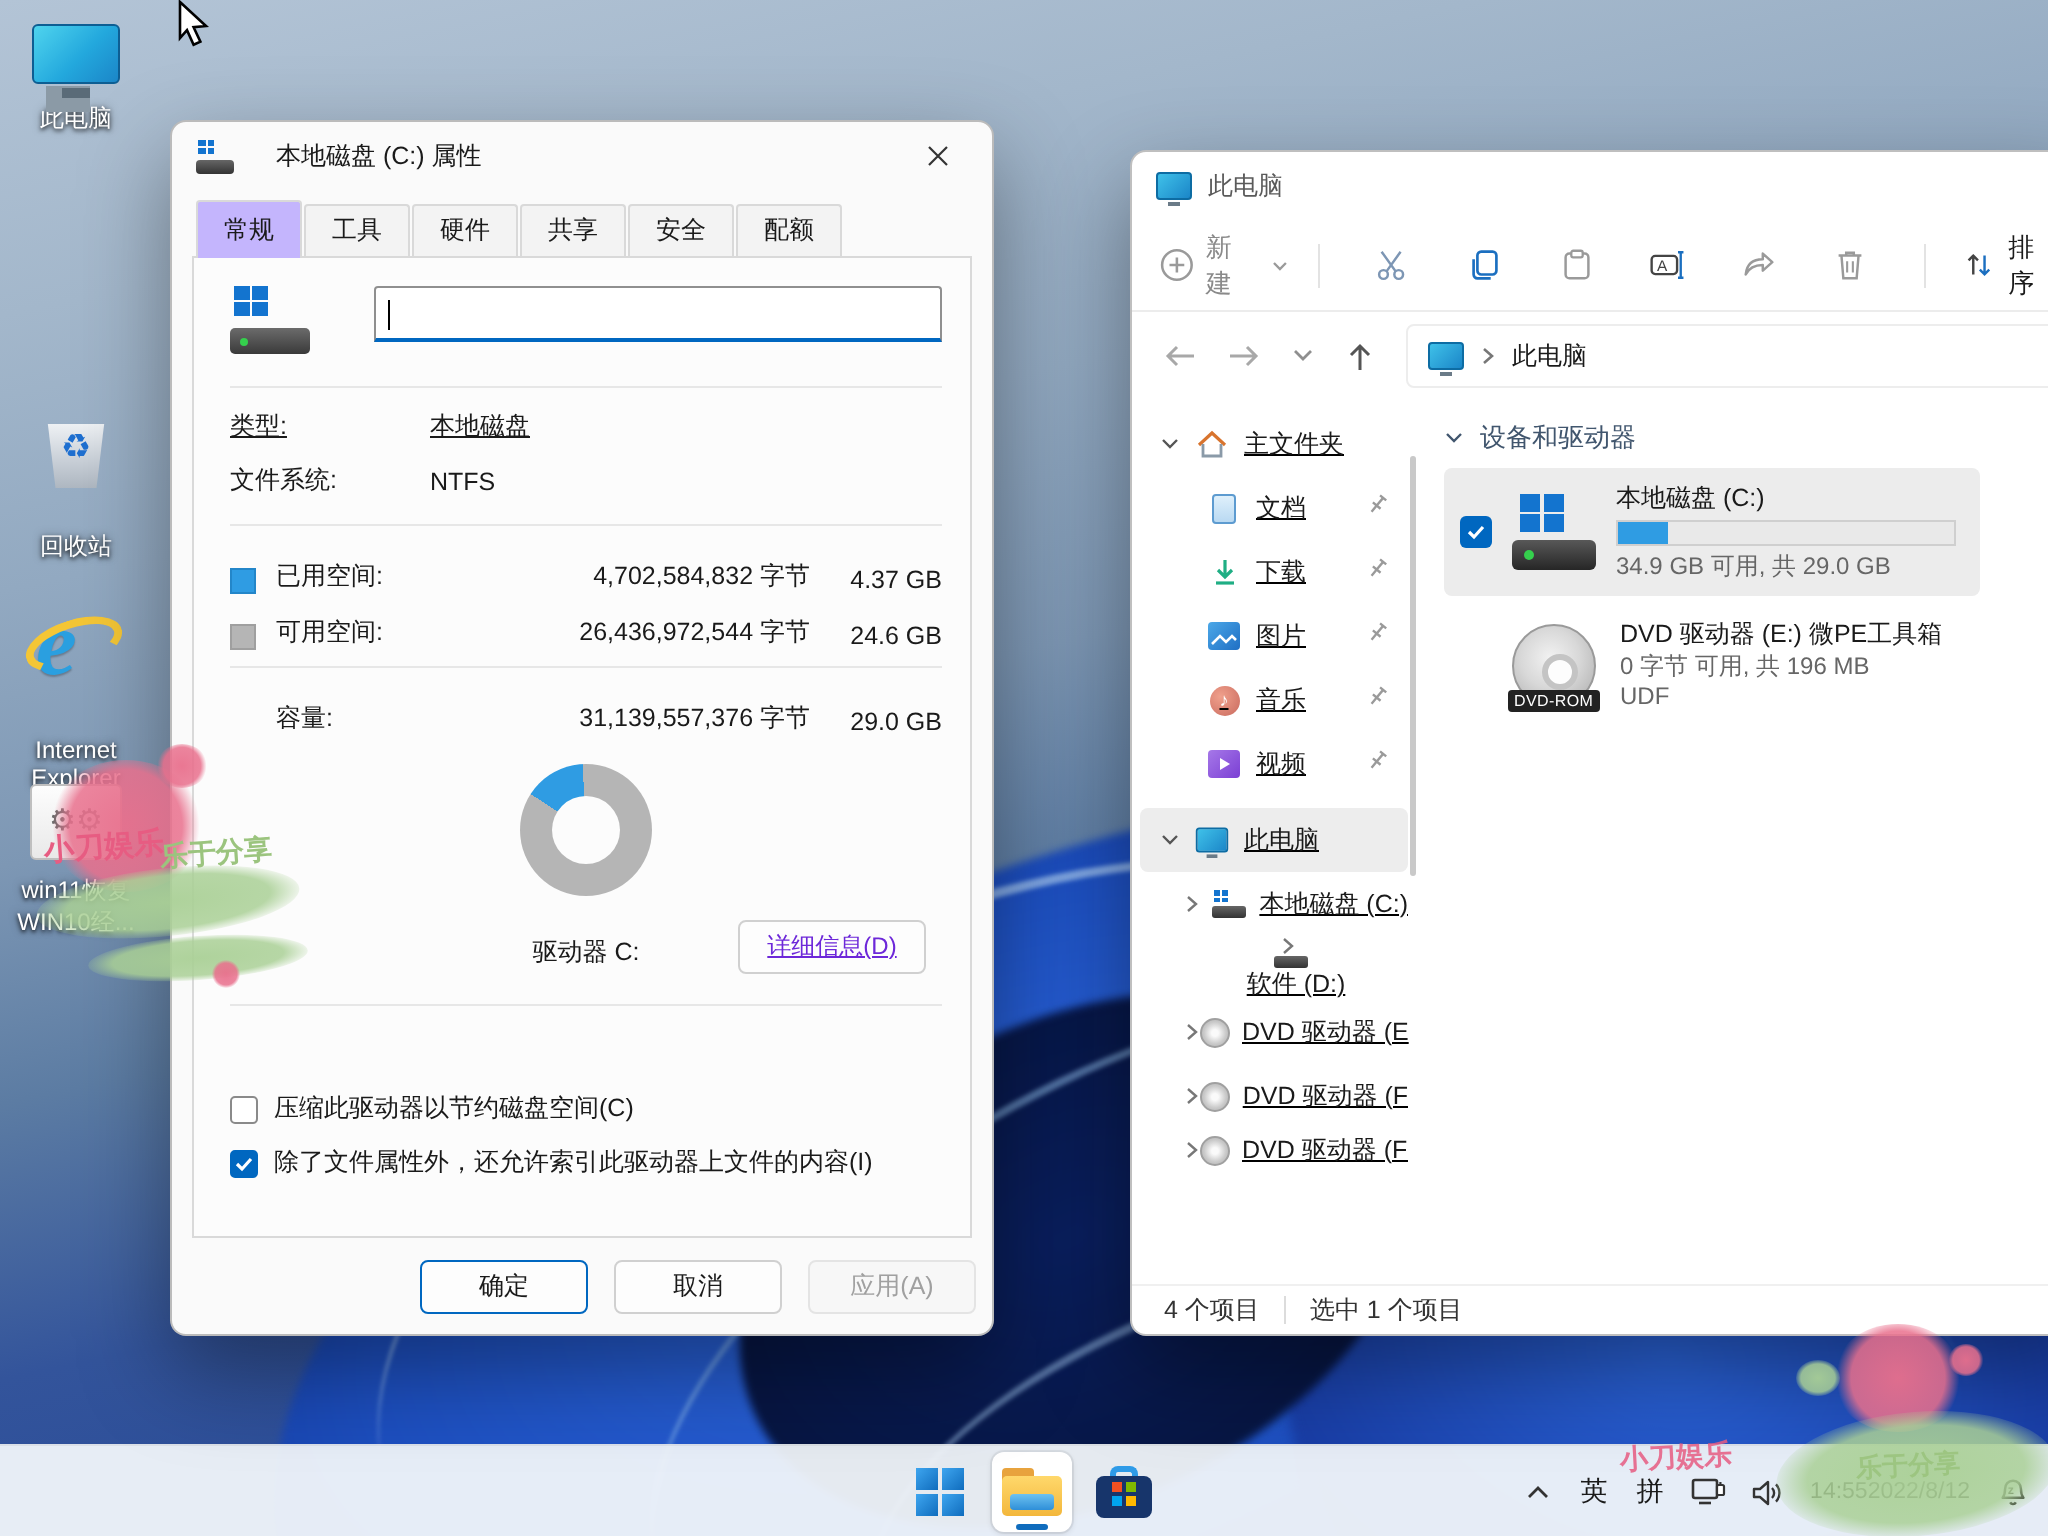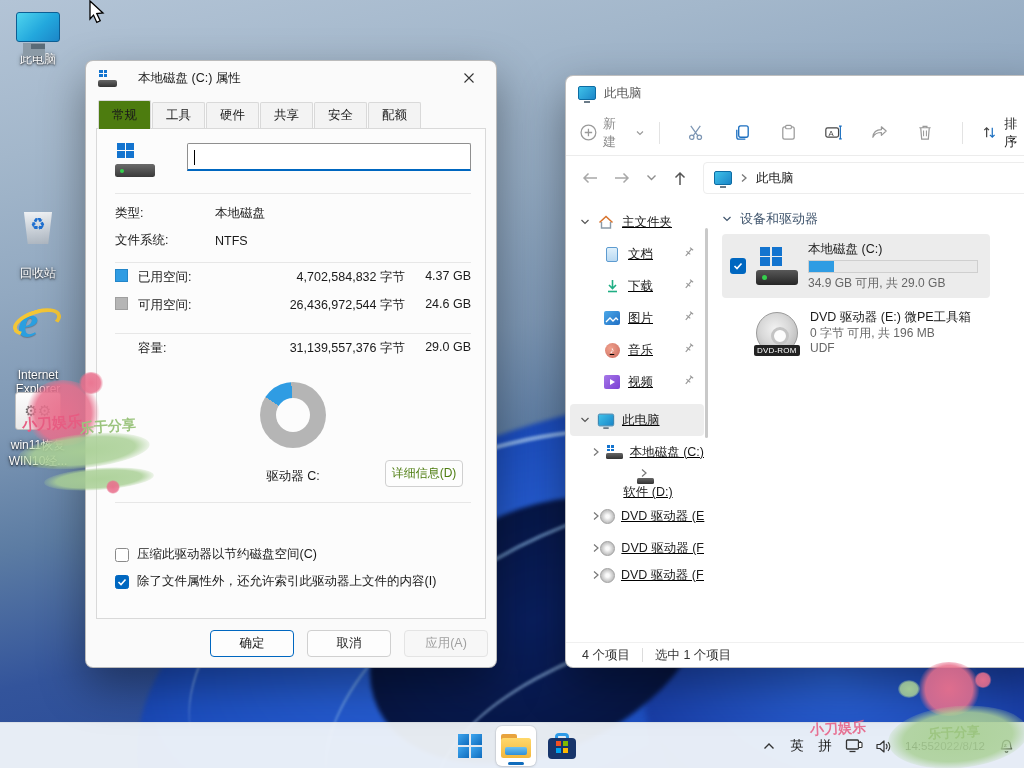--- a/index.html
+++ b/index.html
@@ -40,50 +40,50 @@
   
   .win { position:absolute; background:#fbfbfb; border:1px solid rgba(0,0,0,.25); border-radius:8px; box-shadow:0 18px 45px rgba(0,0,0,.38); }
 
   
   #dialog { left:85px; top:60px; width:412px; height:608px; z-index:30; display:flex; flex-direction:column; background:#fafafa; }
   .dlg-titlebar { height:34px; display:flex; align-items:center; padding:0 10px 0 12px; }
   .dlg-title { font-size:12.5px; color:#1a1a1a; margin-left:20px; flex:1; }
   .dlg-close { width:34px; height:26px; display:flex; align-items:center; justify-content:center; border-radius:4px; color:#333; }
   .tabstrip { display:flex; padding:4px 0 0 12px; align-items:flex-end; }
   .tab { font-size:12.5px; color:#1a1a1a; padding:4px 13px 5px; border:1px solid #d9d9d9; border-bottom:none; background:#f3f3f3; margin-right:1px; border-radius:2px 2px 0 0; position:relative; top:1px; }
-  .tab.active { background:#4d7c0f; padding-top:6px; z-index:2; }
+  .tab.active { background:#c4b5fd; padding-top:6px; z-index:2; }
   .tabcard { margin:0 10px; flex:1; background:#fcfcfc; border:1px solid #d9d9d9; padding:14px 14px 0 18px; position:relative; z-index:1; }
   .hr { border-top:1px solid #e7e7e7; margin:6px 0; }
   .r1 { display:flex; align-items:flex-start; height:44px; }
   .drv-ic { position:relative; width:44px; height:36px; flex:0 0 44px; }
   .winlogo { position:absolute; display:grid; grid-template-columns:1fr 1fr; gap:1.5px; }
   .winlogo i { background:#1374cf; }
   .drv-ic .winlogo { left:2px; top:0; width:17px; height:15px; }
   .drv-body { position:absolute; left:0; bottom:2px; width:40px; height:13px; border-radius:2.5px; background:linear-gradient(180deg,#6b6b6b,#3a3a3a); }
   .drv-body:after { content:""; position:absolute; left:5px; top:4.5px; width:4px; height:4px; border-radius:50%; background:#35d04d; }
   .name-input-wrap { flex:1; margin-left:28px; position:relative; }
   .name-input { width:100%; height:28px; border:1px solid #8f8f8f; border-bottom:2px solid #0067c0; background:#fff; font-size:13px; padding:0 6px; border-radius:2px 2px 0 0; outline:none; }
   .caret { position:absolute; left:7px; top:7px; width:1px; height:15px; background:#000; }
   .kv { display:flex; height:27px; align-items:center; font-size:12.5px; color:#1a1a1a; }
   .kv .k { width:68px; }
   .kv .v { margin-left:32px; }
-  .usage-row { display:flex; height:28px; align-items:flex-start; font-size:12.5px; color:#1a1a1a; }
+  .usage-row { display:flex; height:28px; align-items:flex-end; font-size:12.5px; color:#1a1a1a; }
   .swatch { width:13px; height:13px; margin-right:10px; flex:0 0 13px; }
   .swatch.used { background:#2f9ce3; border:1px solid #2386c9; }
   .swatch.free { background:#b5b5b5; border:1px solid #9f9f9f; }
   .swatch.none { background:transparent; border:none; }
   .usage-row .ulabel { flex:1; }
   .usage-row .bytes { width:150px; text-align:right; }
   .usage-row .size { width:66px; text-align:right; }
   .donut-wrap { height:86px; display:flex; align-items:center; justify-content:center; margin-top:4px; }
   .donut { width:66px; height:66px; border-radius:50%; position:relative; }
   .donut-hole { position:absolute; inset:16px; border-radius:50%; background:#fcfcfc; }
   .caption-row { position:relative; height:32px; margin-top:2px; }
   .drive-caption { position:absolute; left:0; right:0; text-align:center; top:8px; font-size:12.5px; color:#1a1a1a; }
-  .details-btn { position:absolute; right:8px; top:0; width:78px; height:27px; background:#fdfdfd; border:1px solid #d0d0d0; border-radius:4px; font-size:12px; color:#4d7c0f; display:flex; align-items:center; justify-content:center; }
+  .details-btn { position:absolute; right:8px; top:0; width:94px; height:27px; background:#fdfdfd; border:1px solid #d0d0d0; border-radius:4px; font-size:12px; color:#6d28d9; display:flex; align-items:center; justify-content:center;text-decoration:underline; }
   .chk-row { display:flex; align-items:center; height:27px; font-size:12.5px; color:#1a1a1a; }
   .chk { width:14px; height:14px; border-radius:2.5px; margin-right:8px; flex:0 0 14px; display:flex; align-items:center; justify-content:center; }
   .chk.off { border:1px solid #8a8a8a; background:#fff; }
   .chk.on { background:#0067c0; border:1px solid #0067c0; }
   .dlg-footer { height:48px; display:flex; align-items:center; justify-content:flex-end; gap:13px; padding-right:8px; }
   .btn { width:84px; height:27px; border-radius:4px; background:#fdfdfd; border:1px solid #d0d0d0; font-size:12.5px; color:#1a1a1a; display:flex; align-items:center; justify-content:center; }
   .btn.default { border:1.5px solid #0067c0; }
   .btn.disabled { background:#f7f7f7; border-color:#e4e4e4; color:#a0a0a0; }
 
   
@@ -530,21 +530,21 @@
               <i></i>
             </span>
             <span class="drv-body"></span>
           </span>
         <span class="name-input-wrap">
           <input class="name-input" type="text" value="" style="">
           <span class="caret"></span>
         </span>
       </div>
       <div class="hr"></div>
-      <div class="kv" style="margin-top:4px;">
+      <div class="kv" style="margin-top:4px;text-decoration:underline;">
         <span class="k">类型:</span>
         <span class="v">本地磁盘</span>
       </div>
       <div class="kv">
         <span class="k">文件系统:</span>
         <span class="v">NTFS</span>
       </div>
       <div class="hr" style="margin-top:8px;"></div>
       <div class="usage-row" style="margin-top:6px;">
         <span class="swatch used"></span>

